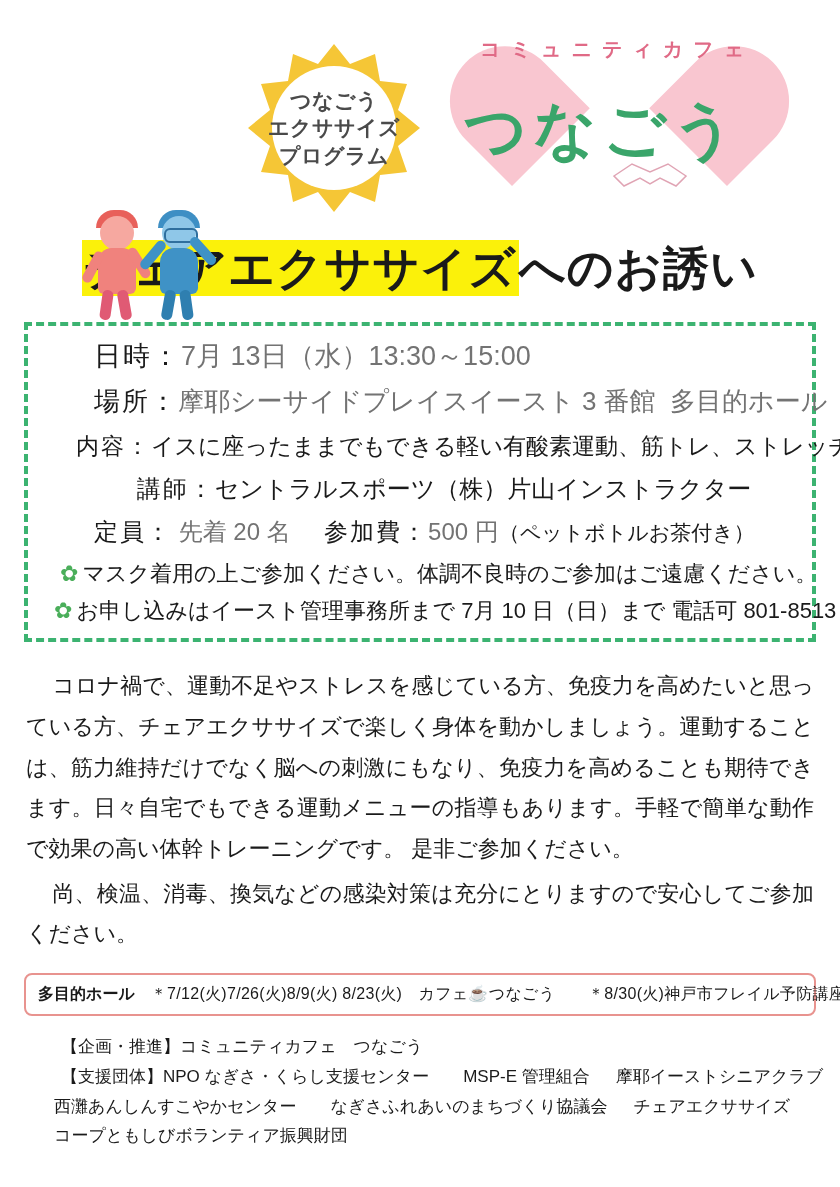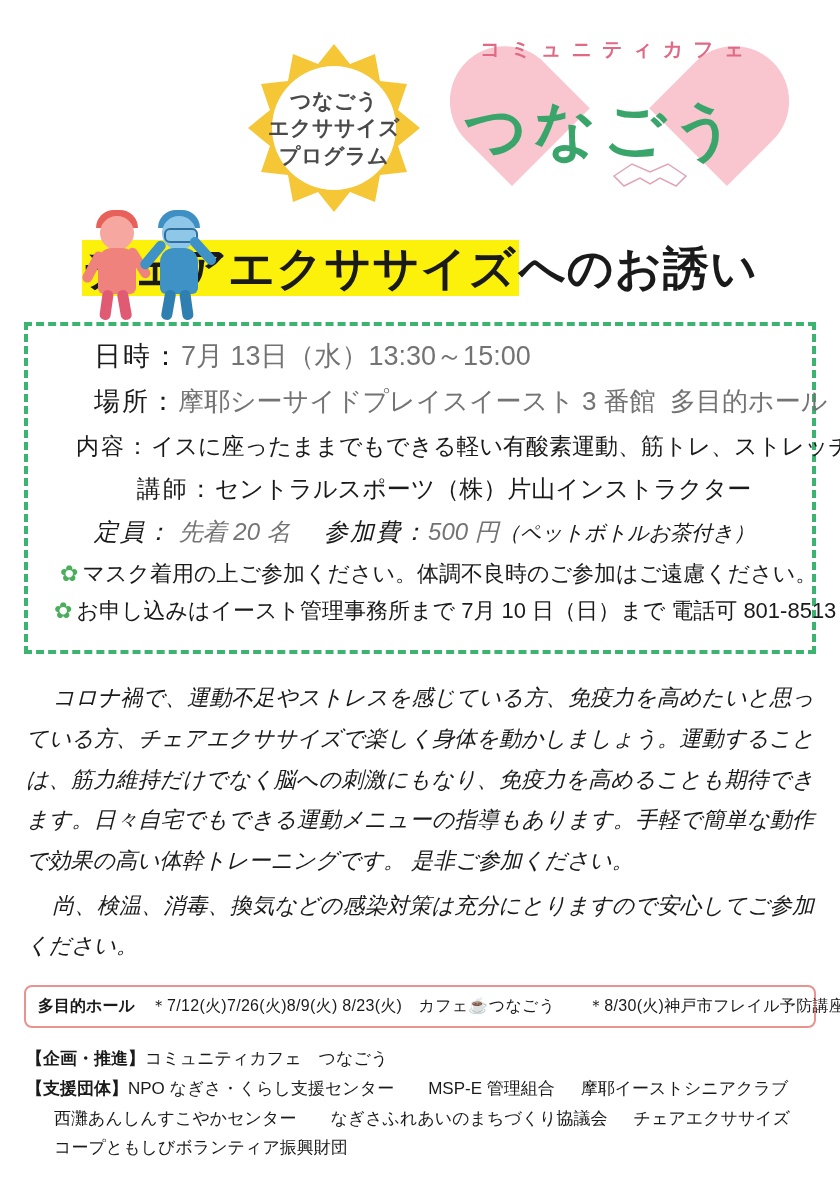--- a/index.html
+++ b/index.html
@@ -156,45 +156,44 @@
     border: 4px dashed #3cb371;
     padding: 16px 18px 14px 18px;
     box-sizing: border-box;
   }
   .row {
     font-size: 25px;
     line-height: 1.05;
     margin: 0 0 18px 0;
     white-space: nowrap;
   }
-  .row:last-child { margin-bottom: 14px; }
+  .row:last-child { margin-bottom: 2px; }
   .lbl { letter-spacing: 2px; }
   .red { color: #737373; }
   .r1 { padding-left: 48px; font-size: 27px; }
   .r2 { padding-left: 48px; font-size: 26px; }
   .r3 { padding-left: 30px; font-size: 23px; }
   .r4 { padding-left: 48px; font-size: 24px; text-align: center; }
-  .r5 { padding-left: 48px; font-size: 24px; font-style: italic; }
+  .r5 { padding-left: 48px; font-size: 24px; }
   .note { font-size: 22px; padding-left: 14px; margin-bottom: 14px; font-family: Liberation Serif, serif; }
   .note2 { font-size: 22px; padding-left: 8px; margin-bottom: 0; }
   .small { font-size: 21px; }
   .flower {
     display: inline-block;
     color: #4aae5a;
     font-size: 22px;
     margin-right: 4px;
   }
 
   
   .body-text {
     margin: 24px 26px 0 26px;
     font-size: 22px;
     line-height: 1.85;
     text-align: justify;
-    font-style: italic;
   }
   .body-text p { margin: 0 0 4px 0; text-indent: 1.2em; }
 
   
   .schedule {
     margin: 18px 24px 0 24px;
     border: 2px solid #e8938f;
     border-radius: 8px;
     padding: 9px 12px;
     font-size: 16px;
@@ -205,21 +204,21 @@
   .schedule .sch-label { font-weight: bold; margin-right: 16px; }
   .schedule .sch-body { letter-spacing: 0.3px; }
 
   
   .footer {
     margin: 16px 26px 0 26px;
     font-size: 17px;
     line-height: 1.75;
   }
   .footer .f-row { white-space: nowrap; }
-  .footer .f-key { font-weight: bold; }
+  .footer .f-key { font-weight: normal; margin-left: 35px; }
   .footer .indent { padding-left: 28px; }
   .gap-l { margin-left: 34px; }
   .gap-m { margin-left: 26px; }
 </style>
 </head>
 <body>
 
 <div class="header">
 
   <div class="mascots">

